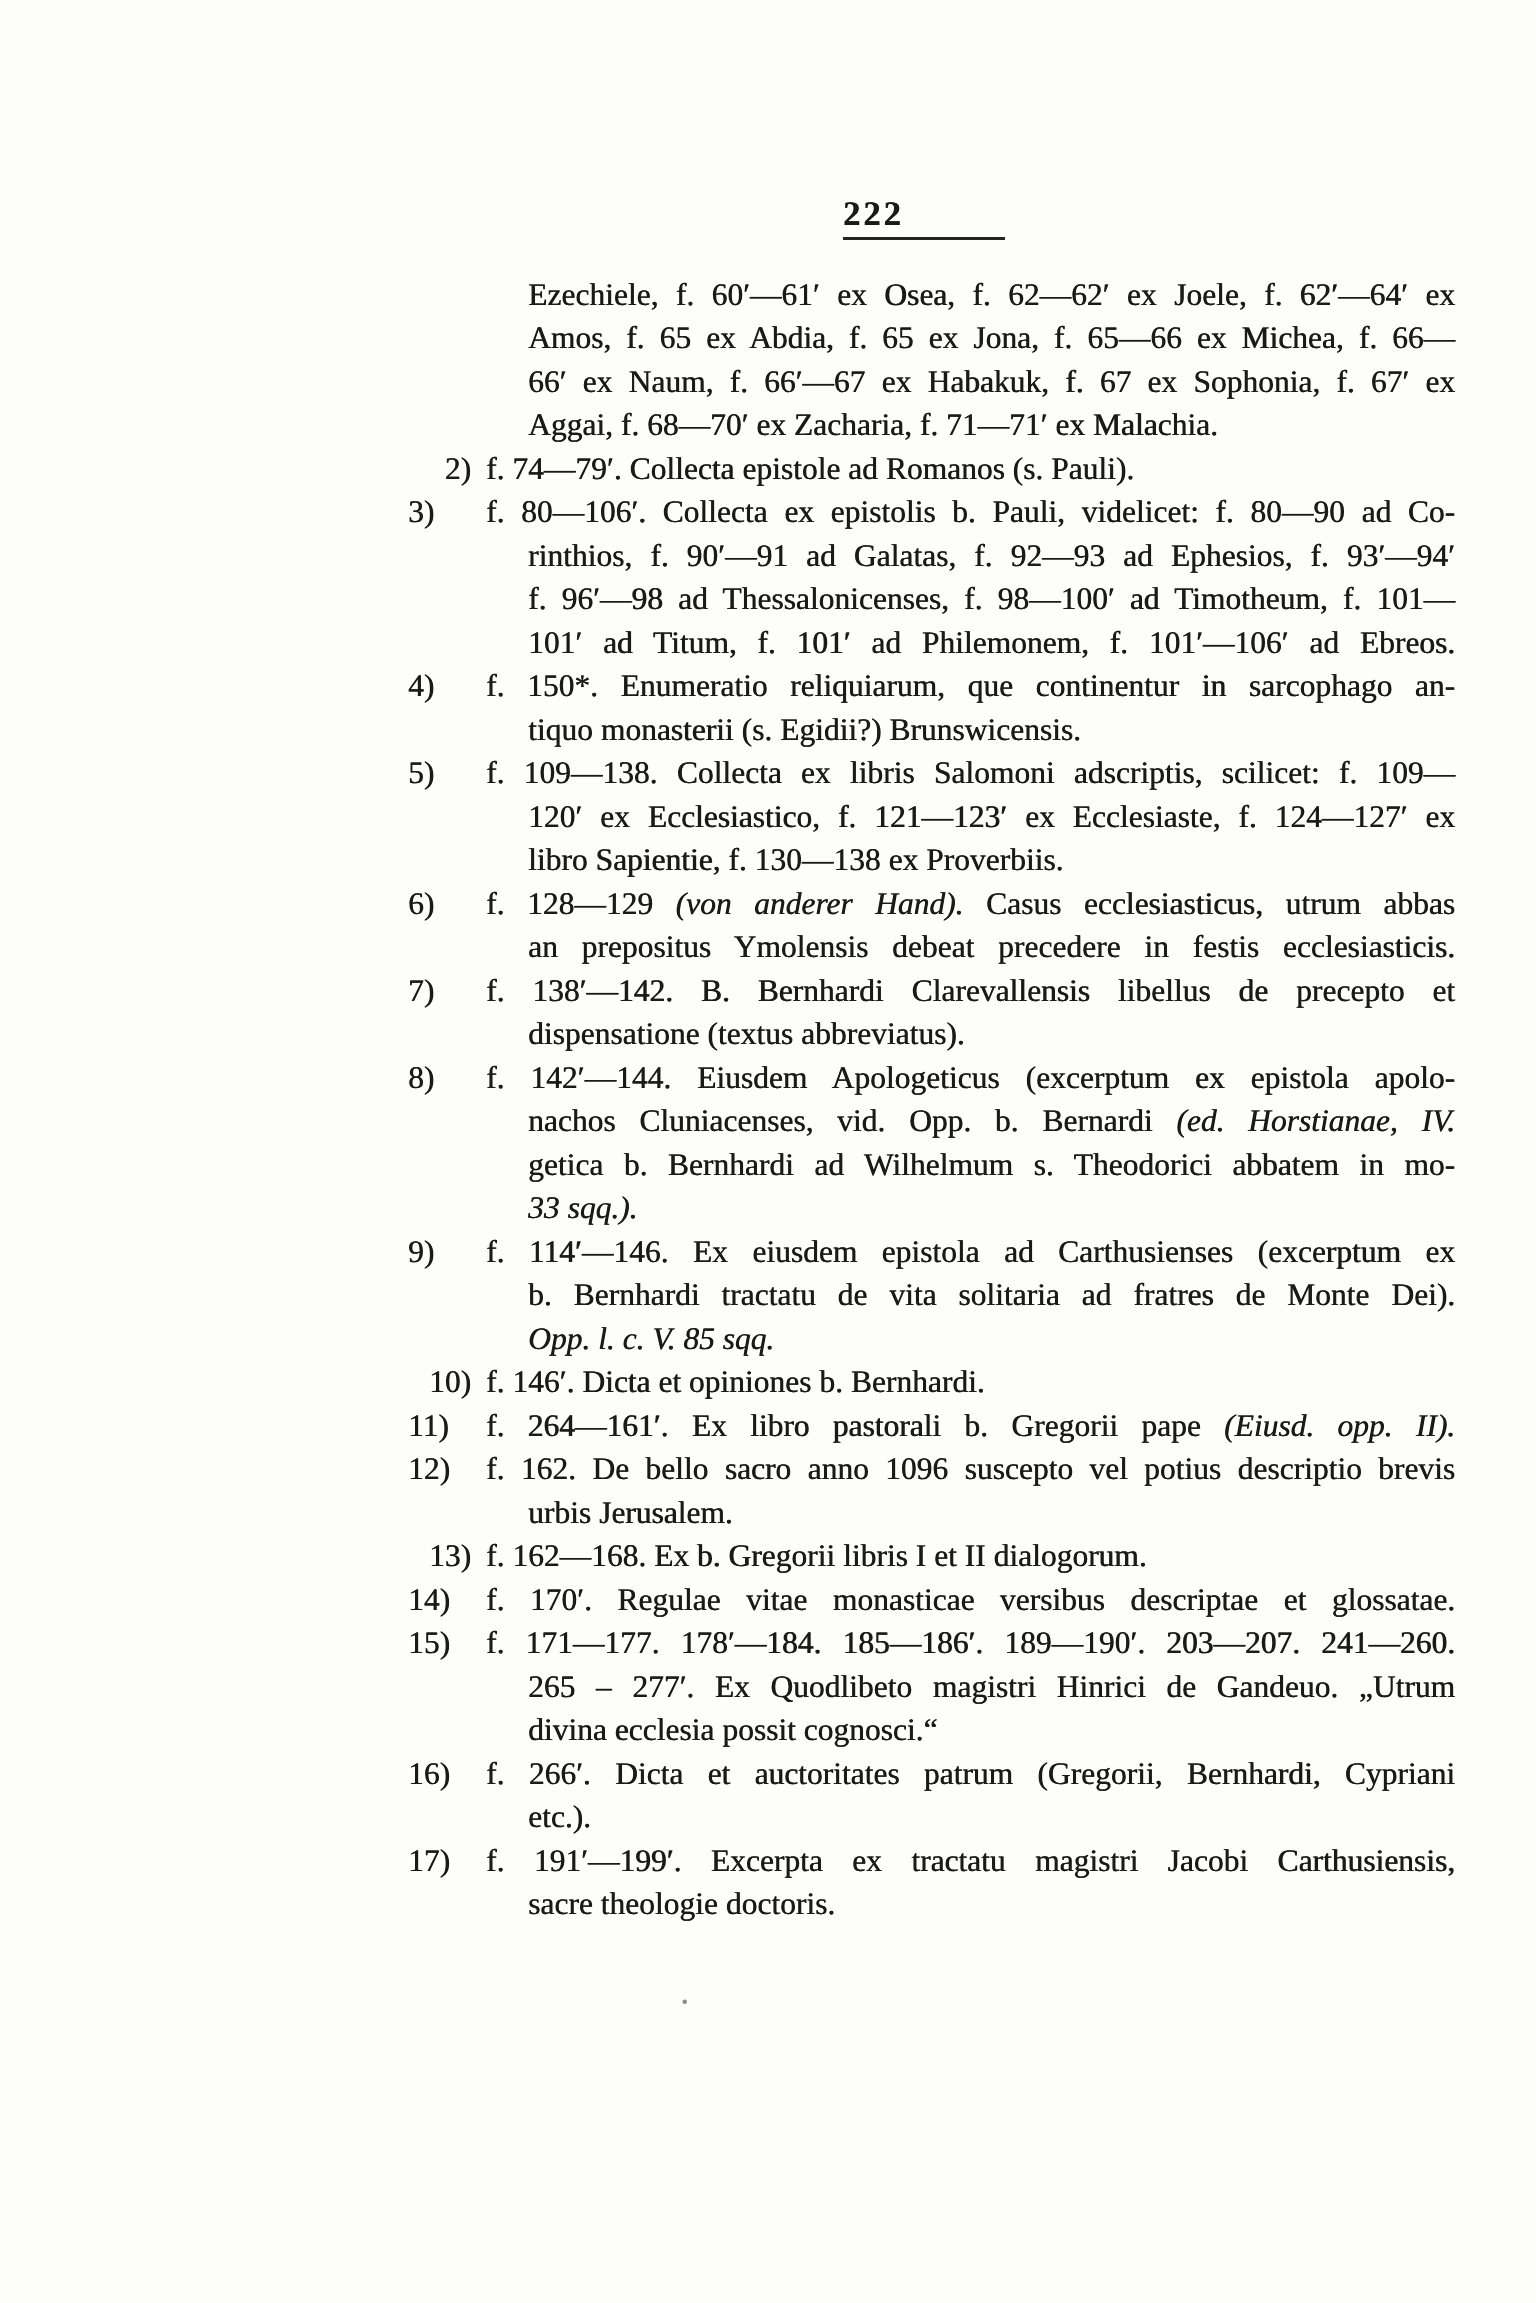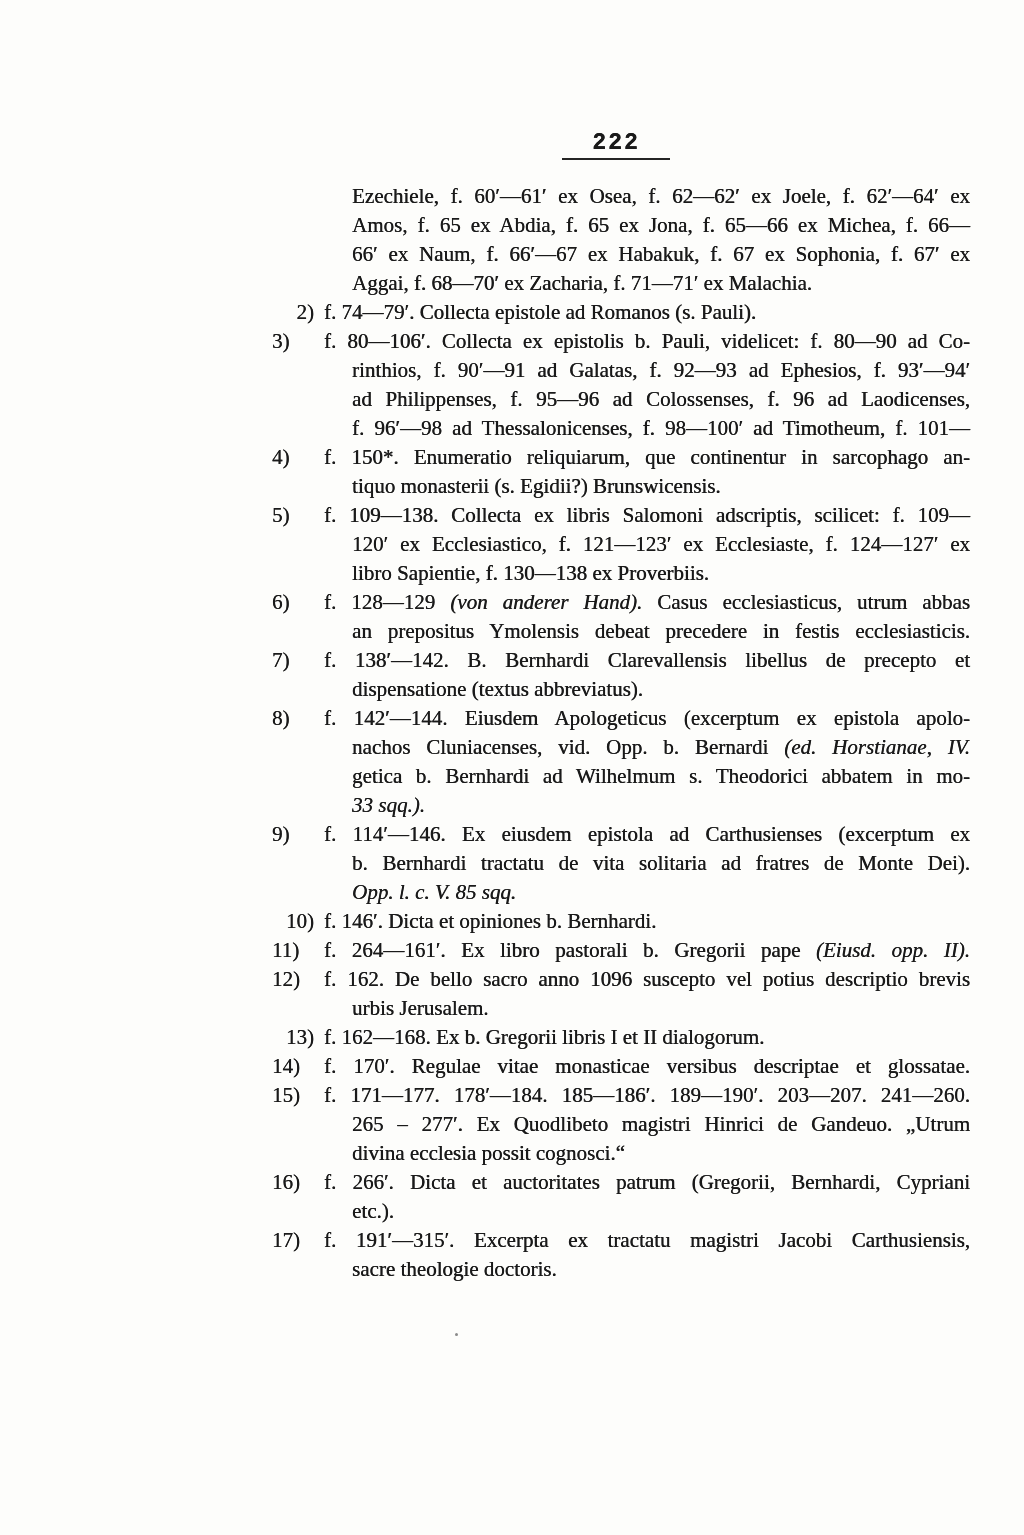--- a/index.html
+++ b/index.html
@@ -6,22 +6,21 @@
   .page{
     position:relative;
     width:1024px;height:1535px;
     background:#fdfdfb;
     color:#1a1a1a;
     font-family:"Liberation Serif","DejaVu Serif",serif;
     overflow:hidden;
   }
   .pagenum-wrap{
     position:absolute;left:562px;top:130px;width:108px;
-    text-align:center;
-    font-family:Liberation Mono, monospace;
+    text-align:left;
   }
   .pagenum{
     font-weight:bold;font-size:23px;line-height:26px;letter-spacing:2px;
     text-shadow:0.3px 0 0 currentColor;
   }
   .pagenum-rule{
     height:2px;background:#242424;margin-top:2px;
   }
   .entries{
     position:absolute;left:352px;top:182px;width:618px;
@@ -64,22 +63,22 @@
         <div class="line just"><span>Amos, f. 65 ex Abdia, f. 65 ex Jona, f. 65—66 ex Michea, f. 66—</span></div>
         <div class="line just"><span>66′ ex Naum, f. 66′—67 ex Habakuk, f. 67 ex Sophonia, f. 67′ ex</span></div>
         <div class="line"><span>Aggai, f. 68—70′ ex Zacharia, f. 71—71′ ex Malachia.</span></div>
       </div>
       <div class="entry">
         <div class="line first"><span class="num">2)</span><span>f. 74—79′. Collecta epistole ad Romanos (s. Pauli).</span></div>
       </div>
       <div class="entry">
         <div class="line just first"><span class="num">3)</span><span>f. 80—106′. Collecta ex epistolis b. Pauli, videlicet: f. 80—90 ad Co-</span></div>
         <div class="line just"><span>rinthios, f. 90′—91 ad Galatas, f. 92—93 ad Ephesios, f. 93′—94′</span></div>
-        <div class="line just"><span>ad Philippenses, f. 95—96 ad Colossenses, f. 96 ad Laodicenses,</span></div>
         <div class="line just"><span>f. 96′—98 ad Thessalonicenses, f. 98—100′ ad Timotheum, f. 101—</span></div>
+        <div class="line just"><span>101′ ad Titum, f. 101′ ad Philemonem, f. 101′—106′ ad Ebreos.</span></div>
       </div>
       <div class="entry">
         <div class="line just first"><span class="num">4)</span><span>f. 150*. Enumeratio reliquiarum, que continentur in sarcophago an-</span></div>
         <div class="line"><span>tiquo monasterii (s. Egidii?) Brunswicensis.</span></div>
       </div>
       <div class="entry">
         <div class="line just first"><span class="num">5)</span><span>f. 109—138. Collecta ex libris Salomoni adscriptis, scilicet: f. 109—</span></div>
         <div class="line just"><span>120′ ex Ecclesiastico, f. 121—123′ ex Ecclesiaste, f. 124—127′ ex</span></div>
         <div class="line"><span>libro Sapientie, f. 130—138 ex Proverbiis.</span></div>
       </div>
@@ -121,20 +120,20 @@
       <div class="entry">
         <div class="line just first"><span class="num">15)</span><span>f. 171—177. 178′—184. 185—186′. 189—190′. 203—207. 241—260.</span></div>
         <div class="line just"><span>265 – 277′. Ex Quodlibeto magistri Hinrici de Gandeuo. „Utrum</span></div>
         <div class="line"><span>divina ecclesia possit cognosci.“</span></div>
       </div>
       <div class="entry">
         <div class="line just first"><span class="num">16)</span><span>f. 266′. Dicta et auctoritates patrum (Gregorii, Bernhardi, Cypriani</span></div>
         <div class="line"><span>etc.).</span></div>
       </div>
       <div class="entry">
-        <div class="line just first"><span class="num">17)</span><span>f. 191′—315′. Excerpta ex tractatu magistri Jacobi Carthusiensis,</span></div>
+        <div class="line just first"><span class="num">17)</span><span>f. 191′—199′. Excerpta ex tractatu magistri Jacobi Carthusiensis,</span></div>
         <div class="line"><span>sacre theologie doctoris.</span></div>
       </div>
     </div>
 
   <div class="ink-speck"></div>
 
 </div>
 
 </body></html>

